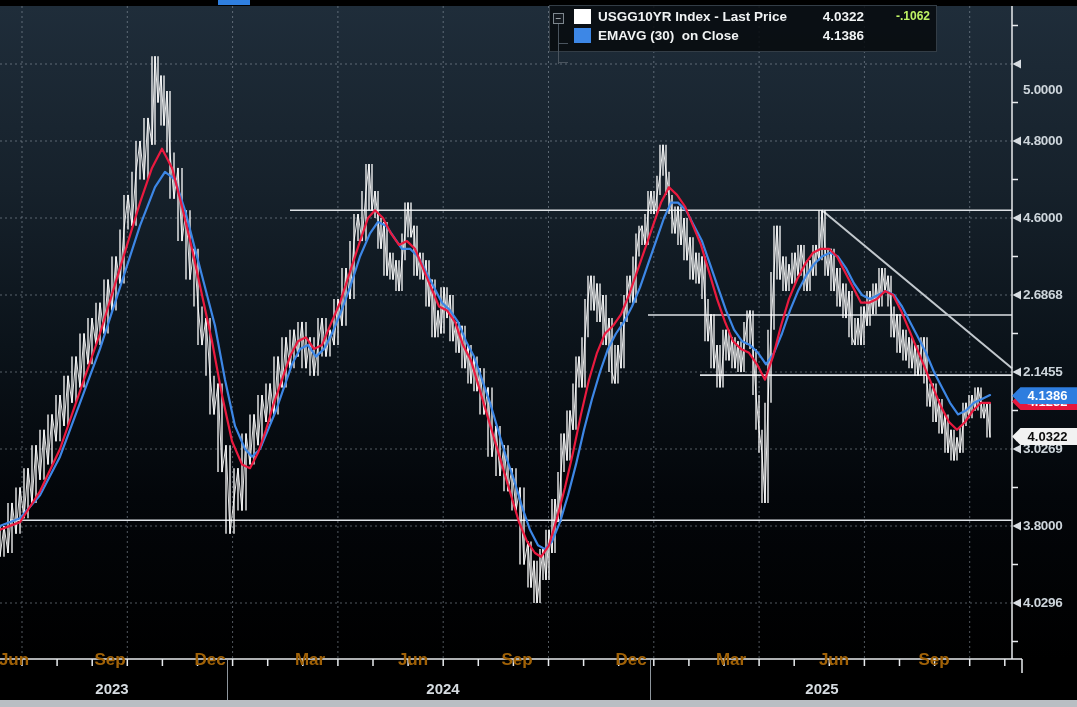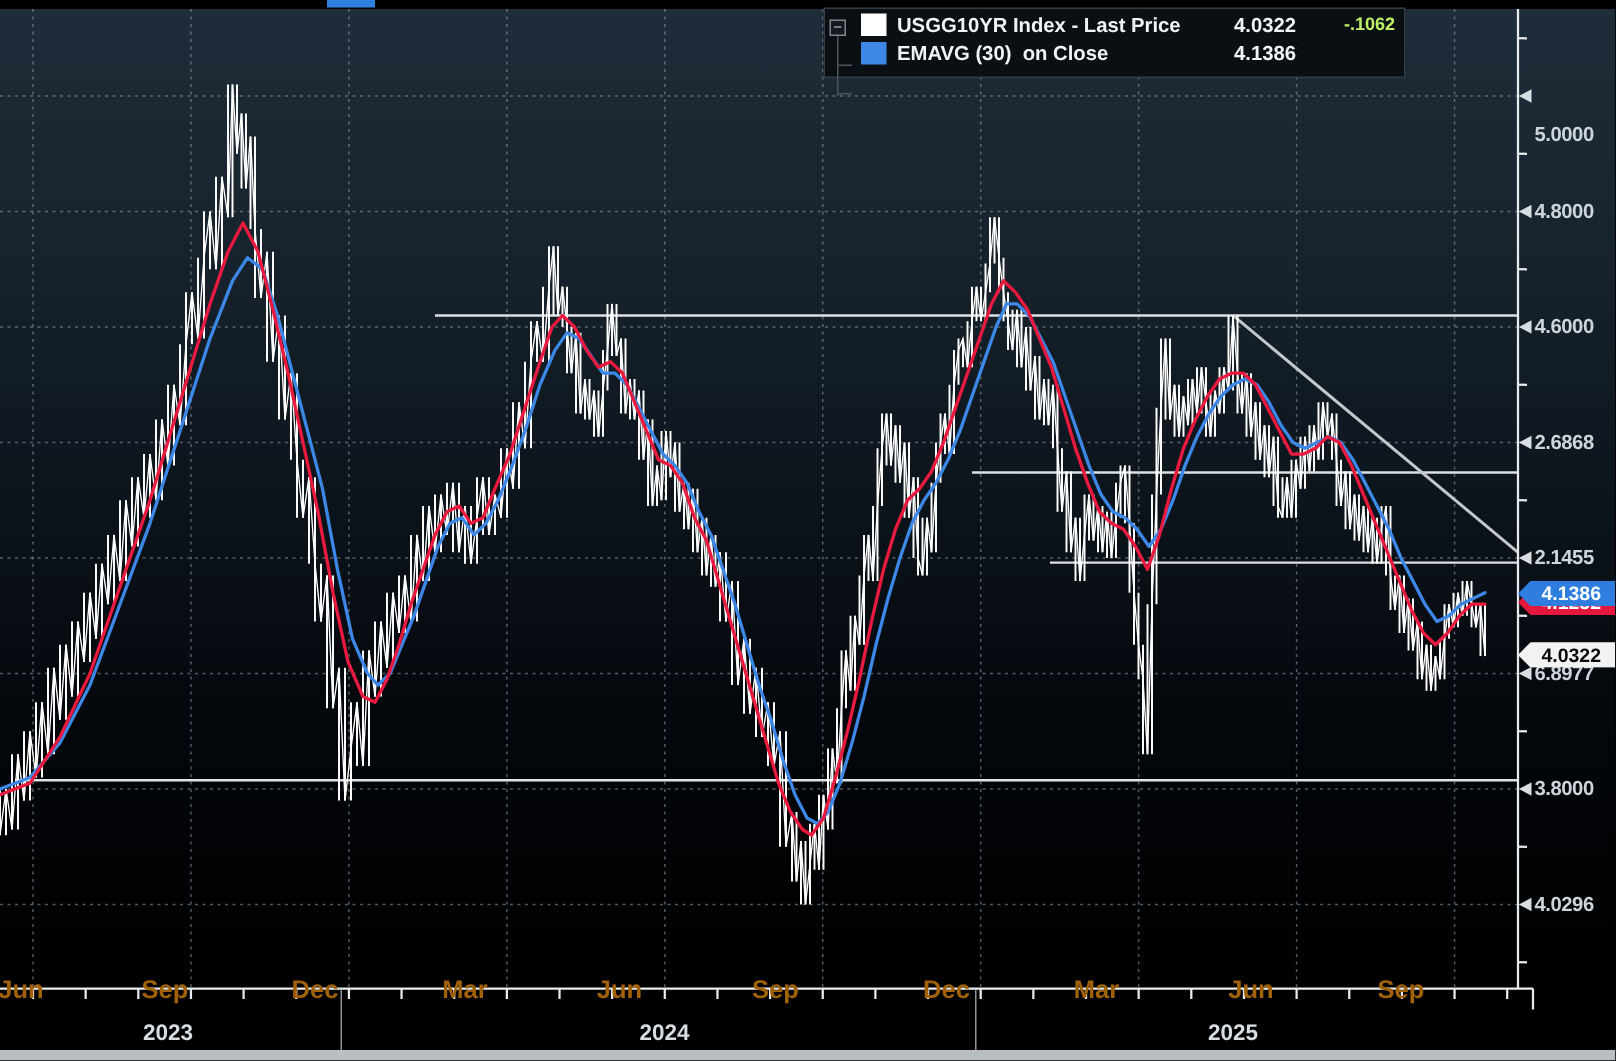--- a/index.html
+++ b/index.html
@@ -134,21 +134,21 @@
     </svg>
 
   <div id="top-thumb"></div>
 
   <div id="ylabels">
       <div class="ylab" style="top: 65px; margin-top: 16px;">5.0000</div>
       <div class="ylab" style="top: 132px;">4.8000</div>
       <div class="ylab" style="top: 209px;">4.6000</div>
       <div class="ylab" style="top: 286px;">2.6868</div>
       <div class="ylab" style="top: 363px;">2.1455</div>
-      <div class="ylab" style="top: 440px;">6.8977</div>
+      <div class="ylab" style="top: 440px;">3.0269</div>
       <div class="ylab" style="top: 517px;">3.8000</div>
       <div class="ylab" style="top: 594px;">4.0296</div>
     </div>
 
   <div class="badge" id="badge-ema21" style="top: 393.068px; background: rgb(229, 23, 60); color: rgb(255, 255, 255);">4.1232</div>
   <div class="badge" id="badge-ema30" style="top: 387.139px; background: rgb(46, 125, 223); color: rgb(255, 255, 255);">4.1386</div>
   <div class="badge" id="badge-last" style="top: 428.103px; background: rgb(242, 242, 242); color: rgb(10, 10, 10);">4.0322</div>
 
   <div id="xlabels">
       <div class="xlab" style="left: 14px;">Jun</div>

